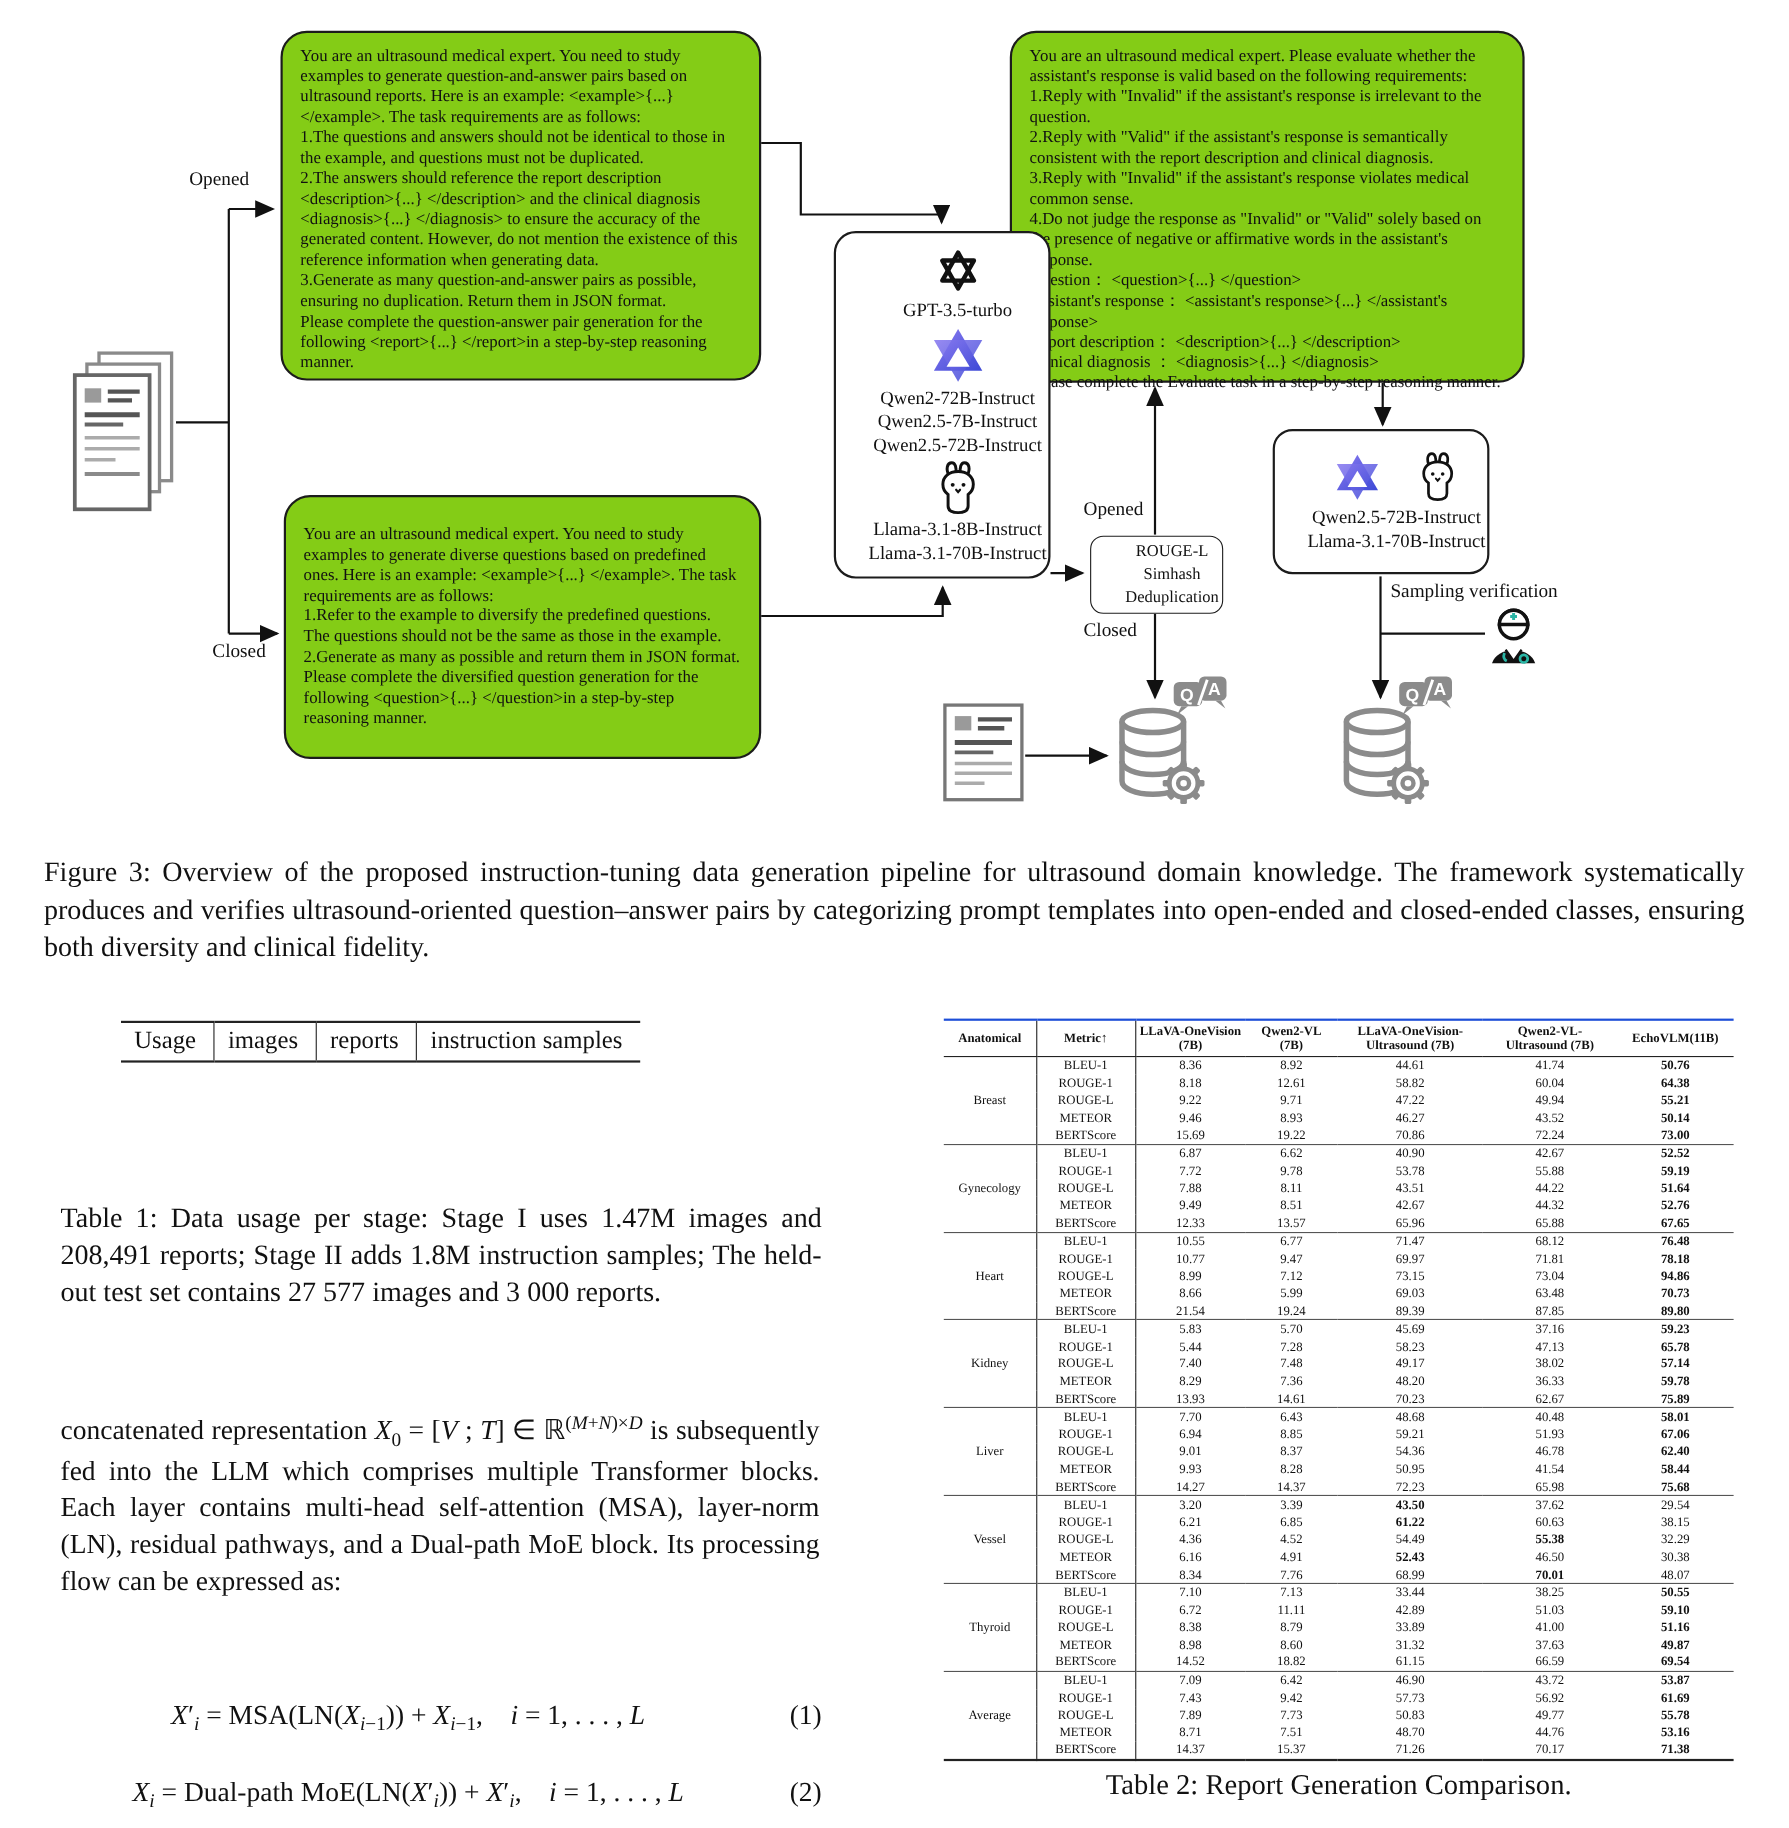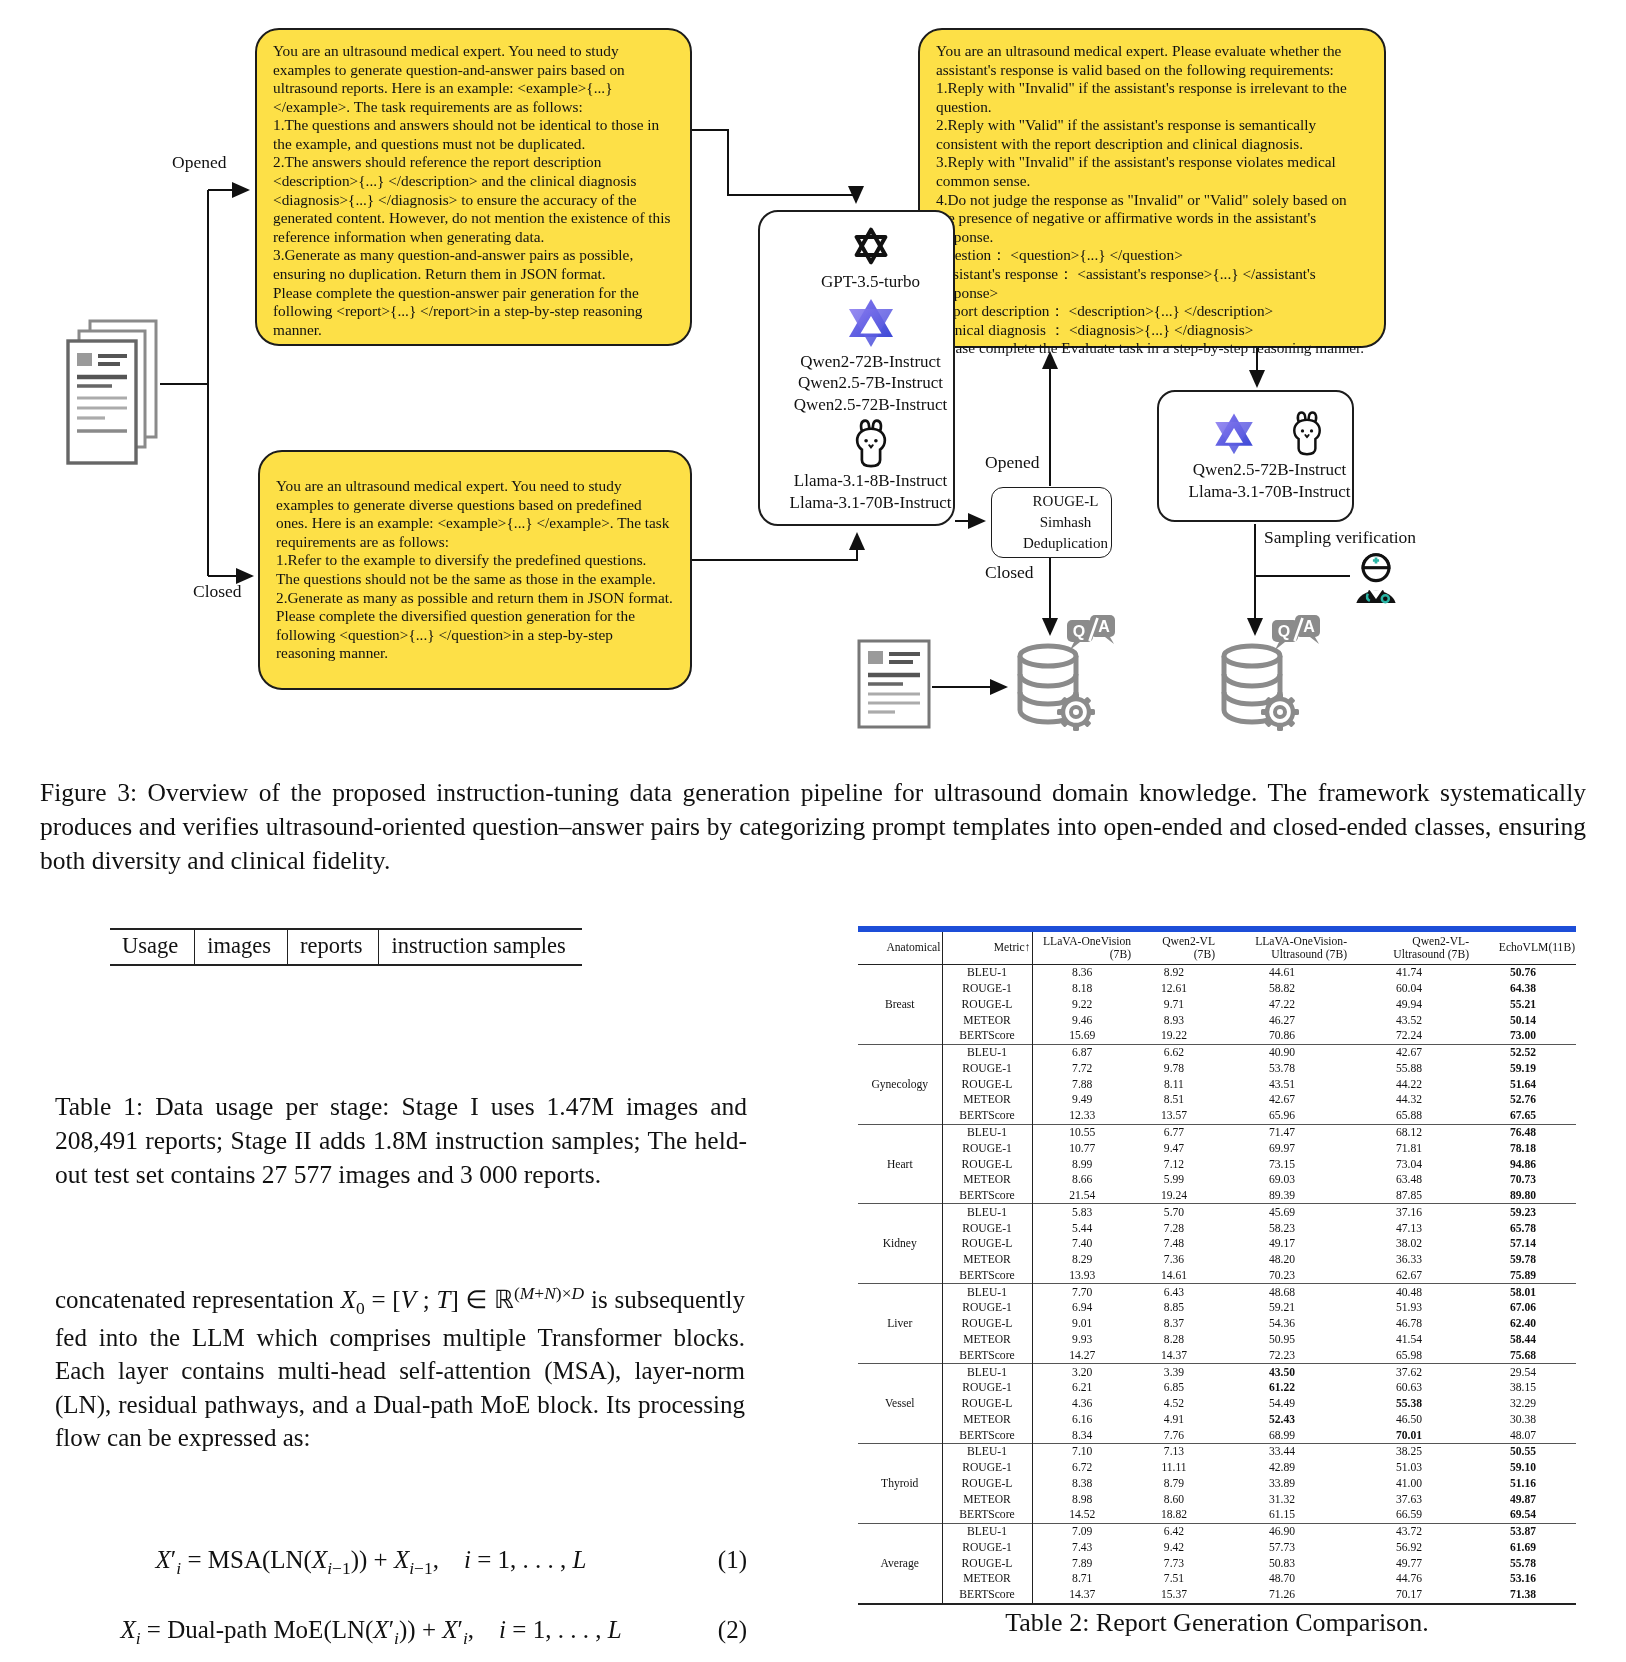--- a/index.html
+++ b/index.html
@@ -1,43 +1,43 @@
 <!DOCTYPE html>
 <html><head>
 <meta charset="utf-8">
 <style>
   html,body{margin:0;padding:0;background:#fff;}
   body{width:1626px;height:1662px;position:relative;font-family:"Liberation Serif",serif;color:#111;}
   .abs{position:absolute;}
   
   #figure{position:absolute;left:0;top:0;width:1626px;height:745px;}
   #wires{position:absolute;left:0;top:0;width:1626px;height:745px;}
-  .prompt-box{position:absolute;box-sizing:border-box;background:#fde047;border:2px solid #1c1c1c;
+  .prompt-box{position:absolute;box-sizing:border-box;background:#84cc16;border:2px solid #1c1c1c;
     border-radius:24px;padding:12px 16px;font-size:15.3px;line-height:1.215;white-space:pre-line;}
   .white-box{position:absolute;box-sizing:border-box;background:#fff;border:2px solid #1c1c1c;
     border-radius:20px;display:flex;flex-direction:column;align-items:center;justify-content:center;text-align:center;padding-left:28px;}
   .flow-label{position:absolute;font-size:17.5px;}
   .model-label{font-size:17px;line-height:1.28;}
   .icon{display:block;}
   
   .caption{position:absolute;font-size:25.5px;line-height:1.33;text-align:justify;}
   .body-par{position:absolute;font-size:25px;line-height:1.34;text-align:justify;}
   .equation{position:absolute;font-size:25px;display:flex;align-items:baseline;}
   .equation .eq-main{flex:1;text-align:center;margin-top:44px;}
   .equation .eq-num{width:60px;text-align:right;}
   
   #table1{position:absolute;left:110px;top:928px;border-collapse:collapse;font-size:22.5px;}
   #table1 th,#table1 td{border-bottom:2px solid #222;padding:3px 16px 5px 12px;text-align:left;font-weight:normal;}
   #table1 tr>*:not(:last-child){border-right:1.6px solid #222;}
   #table1 thead th{border-top:2.4px solid #222;}
   
   #table2{position:absolute;left:858px;top:926px;width:718px;border-collapse:collapse;
     table-layout:fixed;font-size:11.6px;line-height:1.12;}
-  #table2 th{font-weight:normal;white-space:pre-line;padding:3px 1px;vertical-align:middle;
-    border-top:6px solid #1d4ed8;border-bottom:1.4px solid #222;text-align:right;}
+  #table2 th{font-weight:bold;white-space:pre-line;padding:3px 1px;vertical-align:middle;
+    border-top:2px solid #1d4ed8;border-bottom:1.4px solid #222;text-align:center;}
   #table2 td{padding:1.4px 2px;text-align:center;vertical-align:middle;}
   #table2 td.anat{border-right:1.2px solid #222;}
   #table2 td.metric{border-right:1.2px solid #222;}
   #table2 th.anat-h,#table2 th.metric-h{border-right:1.2px solid #222;}
   #table2 tr.group-first>td{border-top:1.2px solid #555;}
   #table2 tbody{border-bottom:2px solid #222;}
   #table2 .bold{font-weight:bold;}
   #table2-caption{position:absolute;left:858px;top:1608px;width:718px;text-align:center;font-size:26px;}
   sub,sup{font-size:70%;}
 </style>

